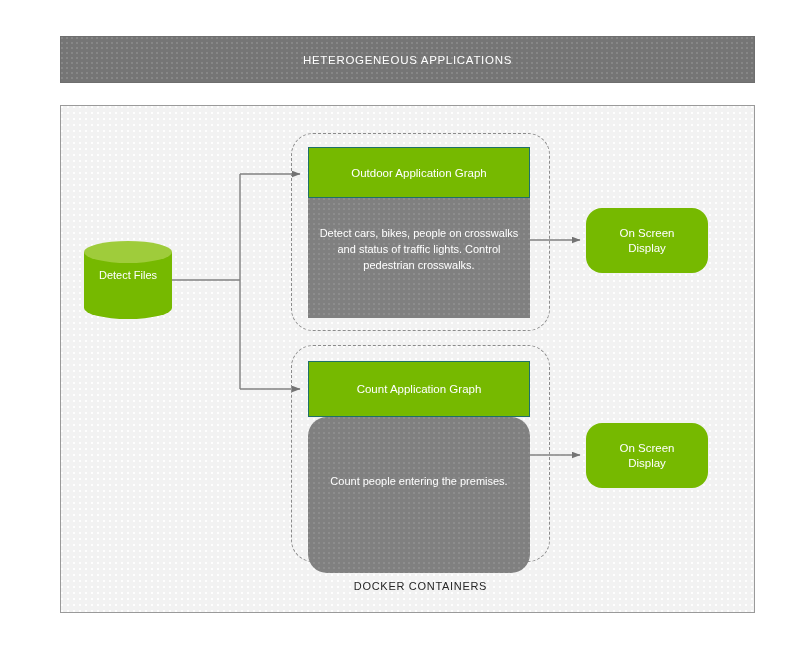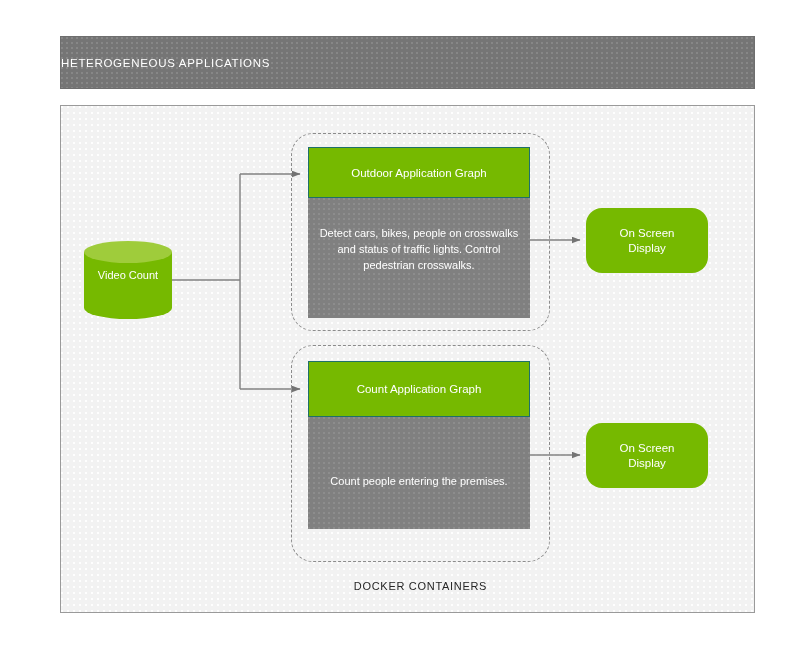--- a/index.html
+++ b/index.html
@@ -21,28 +21,29 @@
     width: 812px;
     height: 648px;
   }
 
   
   .header-bar {
     position: absolute;
     left: 60px;
     top: 36px;
     width: 695px;
-    height: 53px;
+    height: 47px;
     background-color: #757575;
     background-image: radial-gradient(circle at 1px 1px, rgba(255,255,255,0.13) 1px, transparent 1px);
     background-size: 5px 5px;
     border: 1px solid #6e6e6e;
     box-sizing: border-box;
     display: flex;
     align-items: center;
+    justify-content: center;
   }
   .header-title {
     color: #ffffff;
     font-size: 11.5px;
     letter-spacing: 0.7px;
     font-family: "Liberation Sans", sans-serif;
   }
 
   
   .main-panel {
@@ -158,21 +159,21 @@
     display: flex;
     justify-content: center;
   }
 
   #card-outdoor { left: 308px; top: 147px; width: 222px; height: 176px; }
   #card-outdoor .app-card-header { width: 222px; height: 51px; }
   #card-outdoor .app-card-body   { width: 222px; height: 120px; padding-top: 27px; }
 
   #card-indoor { left: 308px; top: 361px; width: 222px; height: 192px; }
   #card-indoor .app-card-header { width: 222px; height: 56px; }
-  #card-indoor .app-card-body   { width: 222px; height: 112px; padding-top: 56px; }
+  #card-indoor .app-card-body   { width: 222px; height: 156px; padding-top: 56px; border-radius: 19px; }
 
   .body-text { width: 206px; }
 
   
   .osd-box {
     position: absolute;
     width: 122px;
     height: 65px;
     background: #76b900;
     border-radius: 16px;
@@ -223,21 +224,21 @@
 
     <path d="M 530 240 L 580 240" stroke="#808080" stroke-width="1.4" fill="none" marker-end="url(#arrowhead)"></path>
 
     <path d="M 530 455 L 580 455" stroke="#808080" stroke-width="1.4" fill="none" marker-end="url(#arrowhead)"></path>
   </svg>
 
   <div class="cylinder">
     <div class="cyl-bottom"></div>
     <div class="cyl-body"></div>
     <div class="cyl-top"></div>
-    <div class="cyl-label">Video Count</div>
+    <div class="cyl-label">Detect Files</div>
   </div>
 
   <div class="docker-box" id="docker-outdoor"></div>
 
   <div class="docker-box" id="docker-indoor"></div>
   <div class="docker-caption">DOCKER CONTAINERS</div>
 
   <div class="app-card" id="card-outdoor">
     <div class="app-card-header">Outdoor Application Graph</div>
     <div class="app-card-body">

